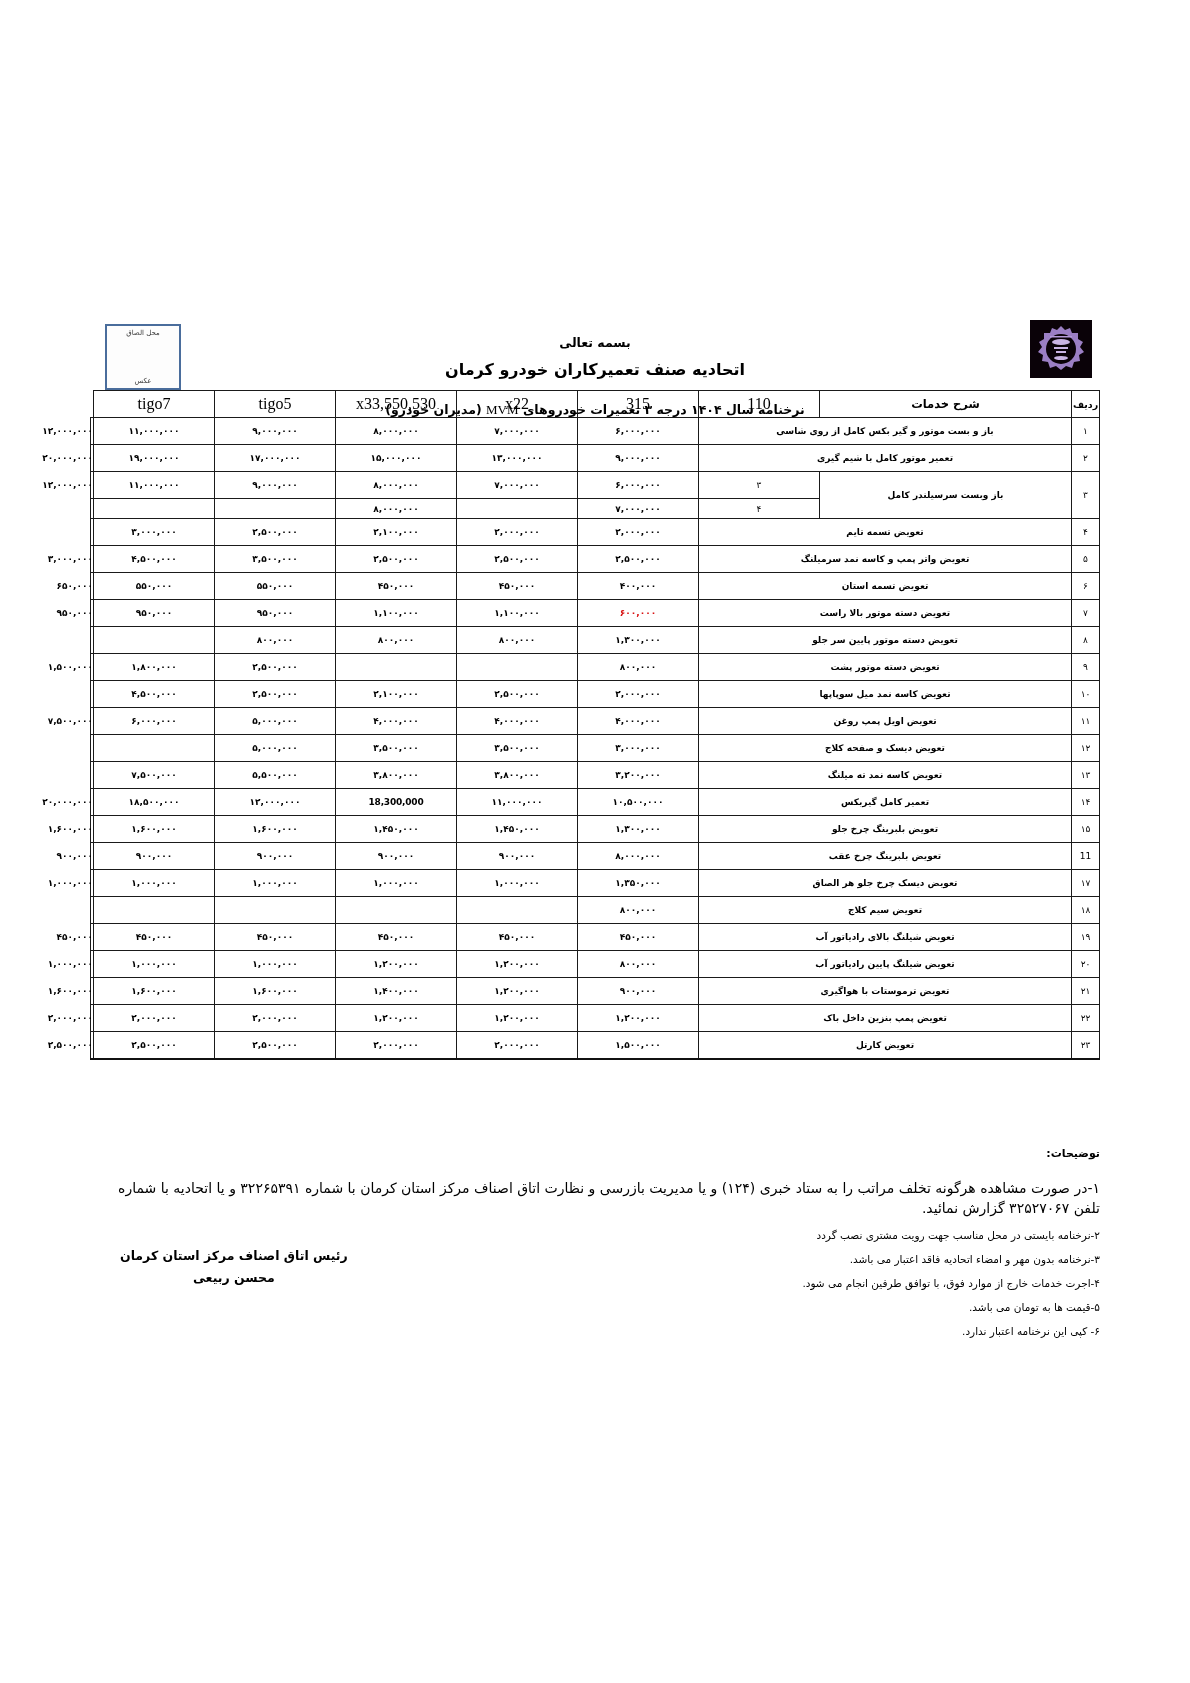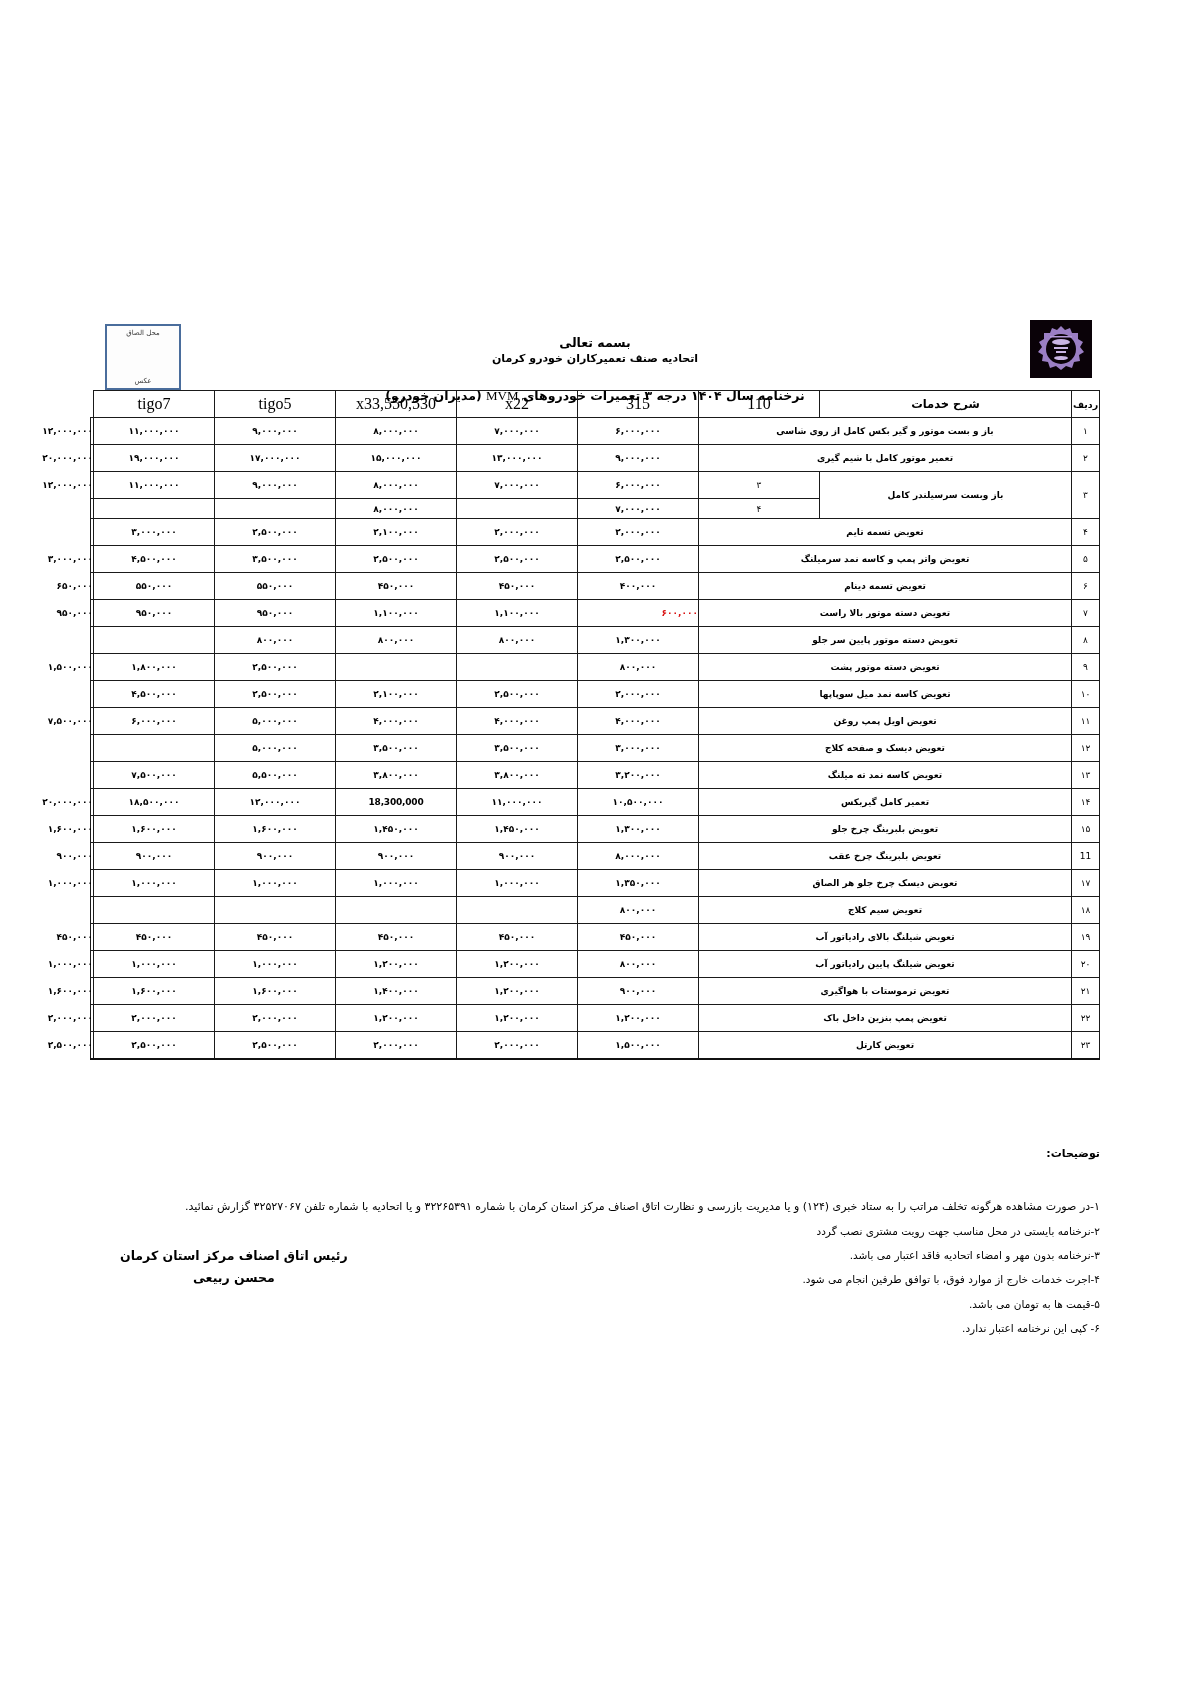--- a/index.html
+++ b/index.html
@@ -58,21 +58,21 @@
     right: 0;
     top: 11px;
     text-align: center;
   }
   .title-line {
     font-weight: bold;
     color: #000;
     letter-spacing: 0px;
   }
   .t1 { font-size: 12.5px; margin-top: 6px; }
-  .t2 { font-size: 11px; margin-top: 2px; }
+  .t2 { font-size: 16px; margin-top: 10px; }
   .t3 { font-size: 12.5px; margin-top: 23px; }
   .t3 .lat { font-family: "Liberation Serif", serif; font-weight: normal; font-size: 13px; }
 
   .logo-box {
     position: absolute;
     right: 8px;
     top: 2px;
     width: 62px;
     height: 58px;
     background: #0a0208;
@@ -141,21 +141,21 @@
     padding-right: 6px;
     font-size: 10px;
     font-weight: bold;
     white-space: nowrap;
   }
   td.price {
     font-size: 9.5px;
     font-weight: bold;
     letter-spacing: -0.2px;
   }
-  td.price.red { color: #d81111; text-align: right; }
+  td.price.red { color: #d81111; }
   td.cyl {
     width: 30px;
     font-size: 9px;
   }
 
   
   td.desc-split {
     text-align: right;
     padding-right: 6px;
     font-size: 10px;
@@ -179,21 +179,21 @@
     left: 90px;
     top: 1178px;
     text-align: right;
   }
   .note {
     font-size: 10.5px;
     line-height: 1.45;
     margin-bottom: 9px;
     font-weight: normal;
   }
-  .note.n1 { font-size: 11px; margin-top: 21px; }
+  .note.n1 { font-size: 14px; }
 
   
   .signatures {
     position: absolute;
     left: 120px;
     top: 1245px;
     width: 600px;
     display: flex;
     flex-direction: row-reverse;
     gap: 70px;
@@ -322,21 +322,21 @@
           <td class="desc" colspan="2">تعویض واتر پمپ و کاسه نمد سرمیلنگ</td>
           <td class="price">۲,۵۰۰,۰۰۰</td>
           <td class="price">۲,۵۰۰,۰۰۰</td>
           <td class="price">۲,۵۰۰,۰۰۰</td>
           <td class="price">۳,۵۰۰,۰۰۰</td>
           <td class="price">۴,۵۰۰,۰۰۰</td>
           <td class="price">۳,۰۰۰,۰۰۰</td>
         </tr>
         <tr>
           <td class="radif">۶</td>
-          <td class="desc" colspan="2">تعویض تسمه دینام</td>
+          <td class="desc" colspan="2">تعویض تسمه استان</td>
           <td class="price">۴۰۰,۰۰۰</td>
           <td class="price">۴۵۰,۰۰۰</td>
           <td class="price">۴۵۰,۰۰۰</td>
           <td class="price">۵۵۰,۰۰۰</td>
           <td class="price">۵۵۰,۰۰۰</td>
           <td class="price">۶۵۰,۰۰۰</td>
         </tr>
         <tr>
           <td class="radif">۷</td>
           <td class="desc" colspan="2">تعویض دسته موتور بالا راست</td>

